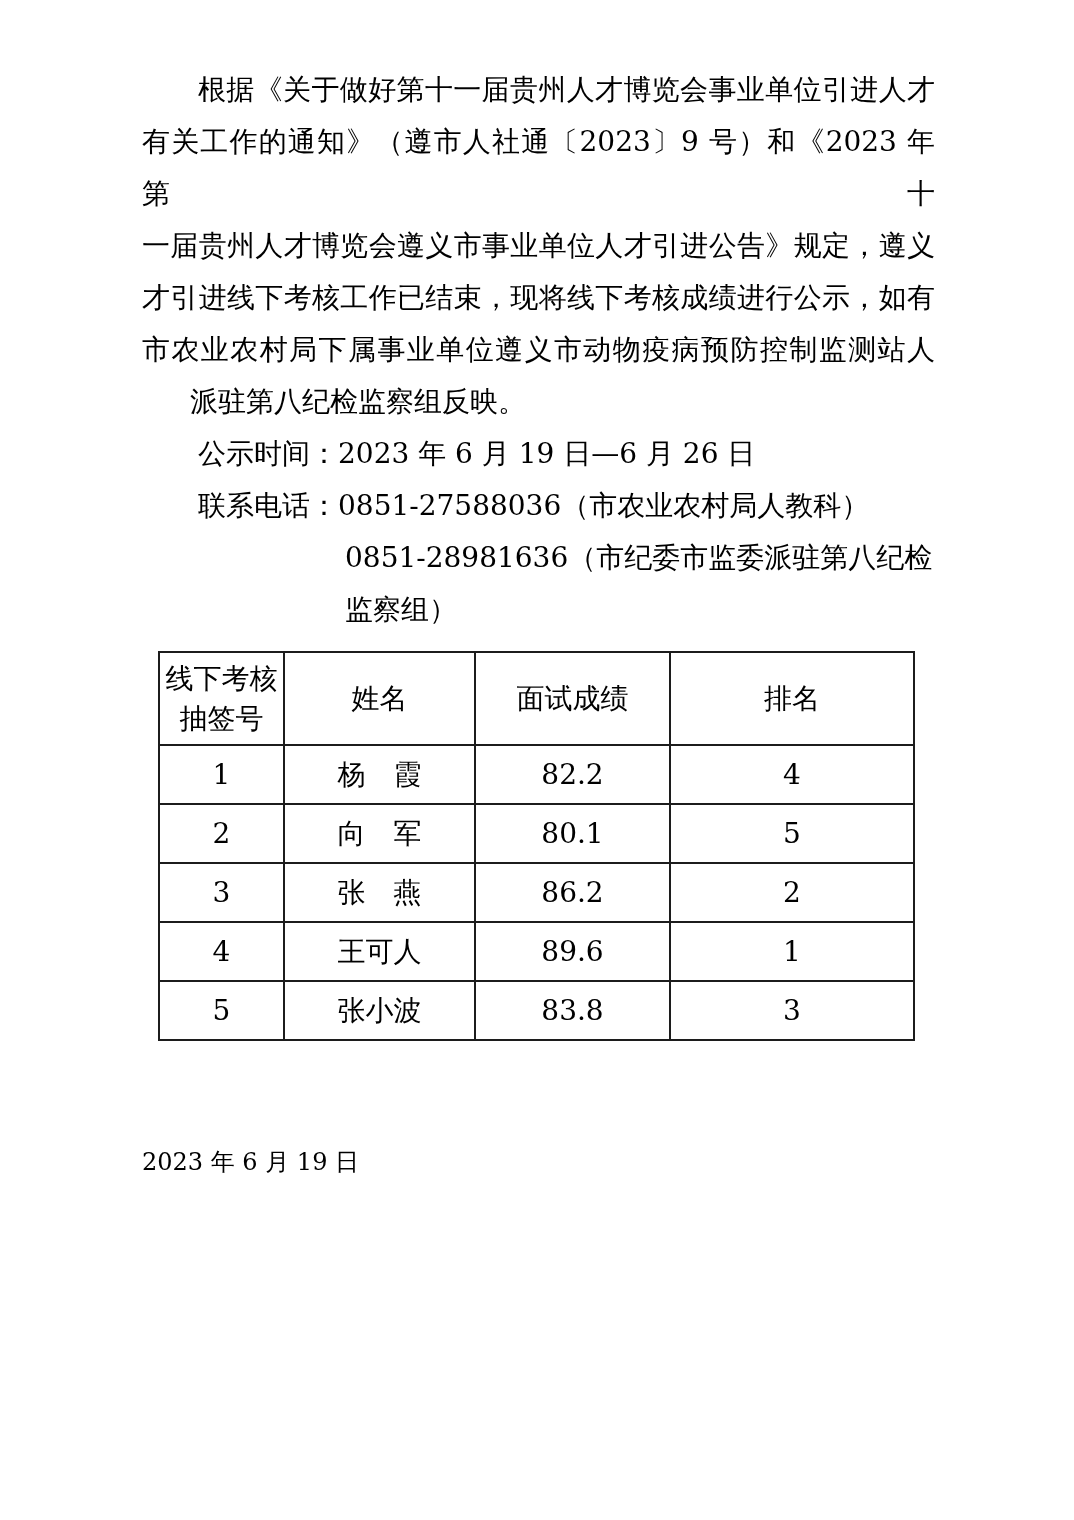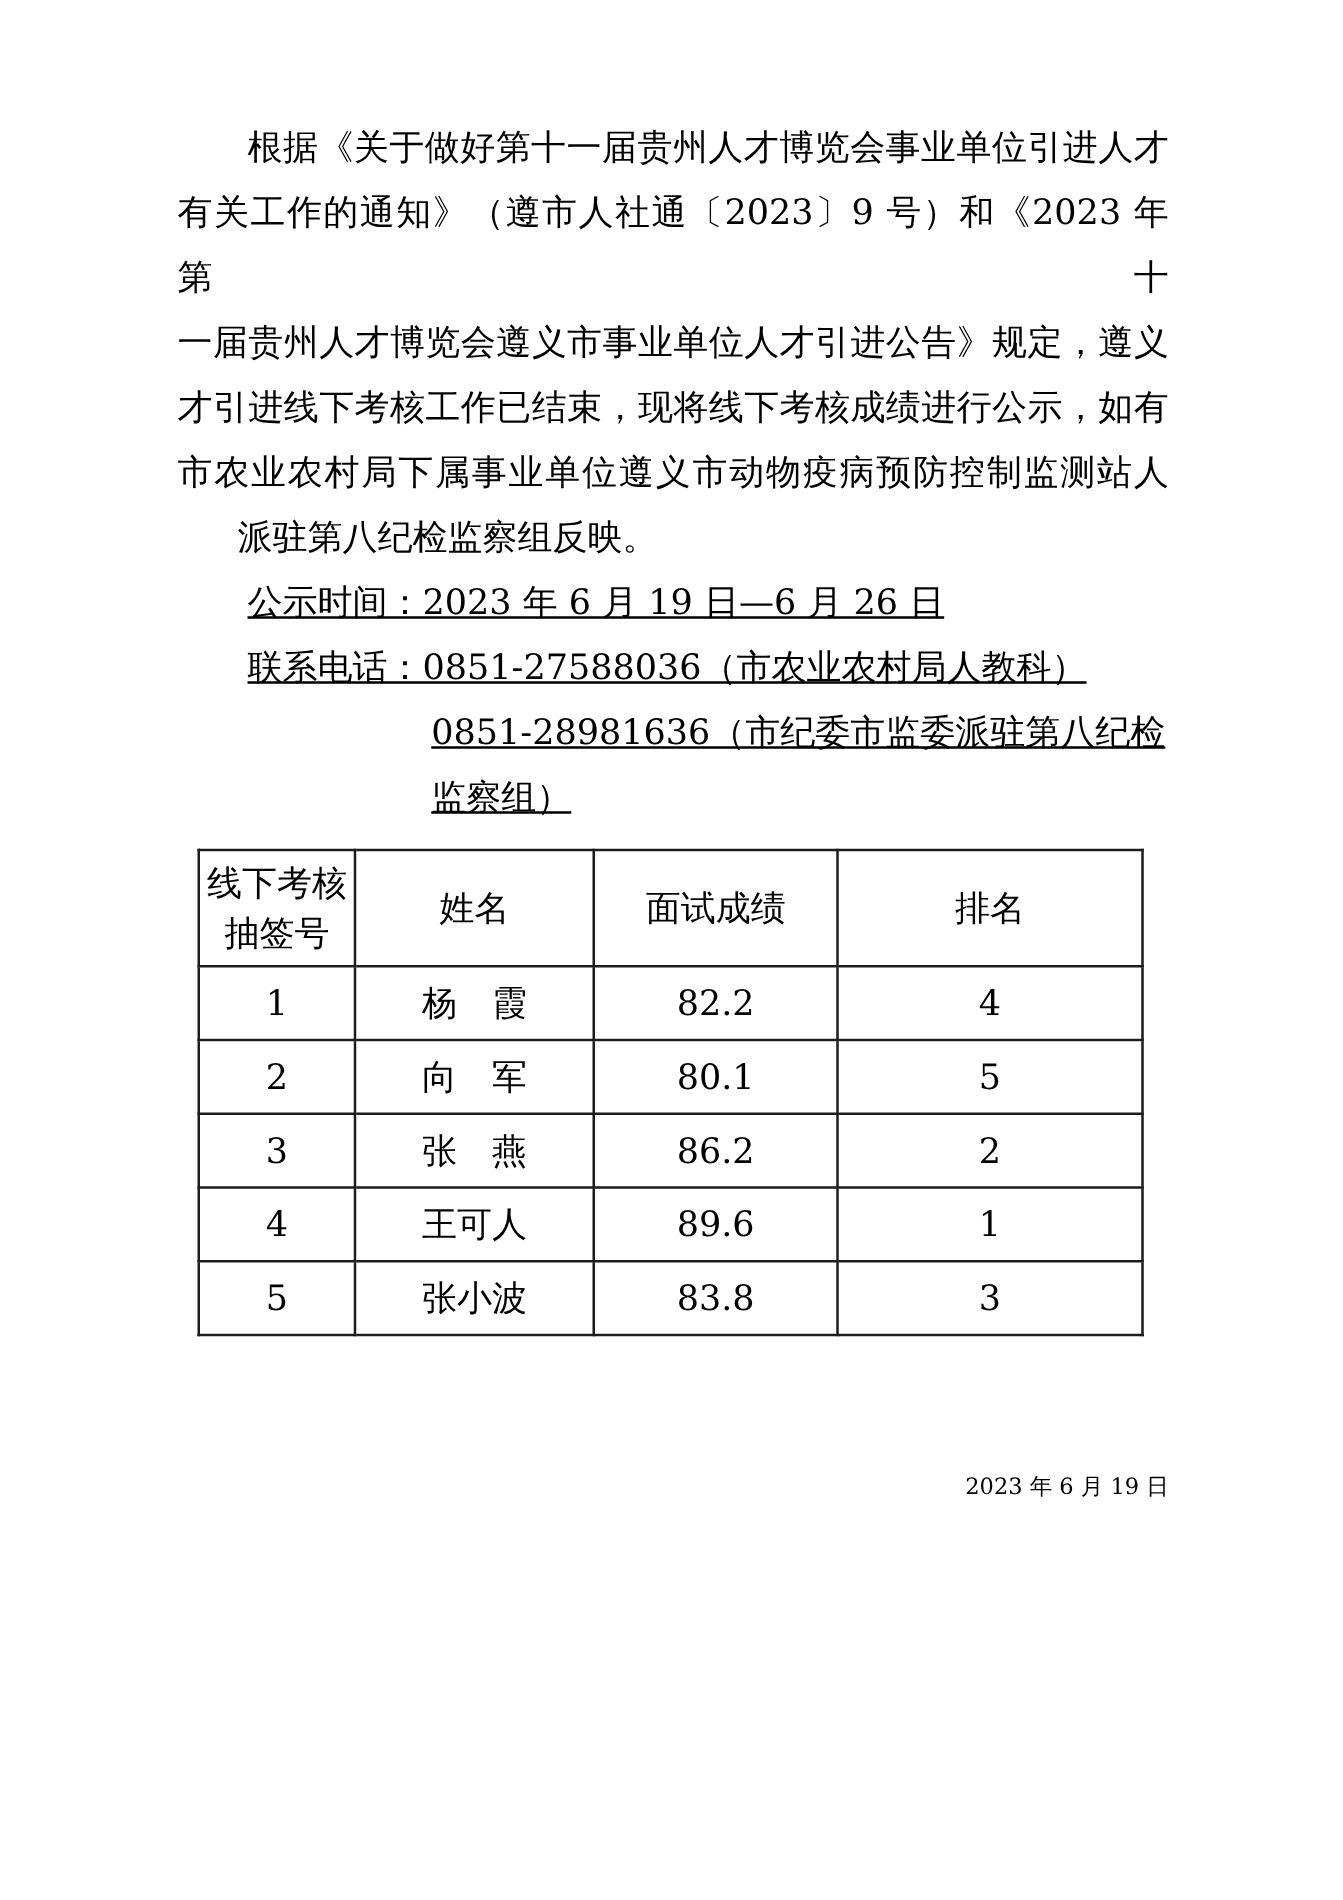--- a/index.html
+++ b/index.html
@@ -11,37 +11,36 @@
     width: 1074px;
     height: 1520px;
     color: #000000;
     font-family: "DejaVu Serif", "Liberation Serif", serif;
     overflow: hidden;
   }
   .page {
     box-sizing: border-box;
     width: 1074px;
     height: 1294px;
-    padding: 92px 139px 0 142px;
+    padding: 64px 139px 0 142px;
   }
   .para-line {
     font-size: 28px;
     line-height: 52px;
     text-align: justify;
     text-align-last: justify;
     text-justify: inter-character;
     white-space: normal;
   }
   .para-line.first { text-indent: 2em; }
   .para-line.last  { text-align-last: left; margin-left: 48px; }
   .detail-line {
     font-size: 28px;
     line-height: 52px;
     padding-left: 56px;
-    text-decoration: underline;
   }
   .detail-line.phone2 { padding-left: 203px; }
   table.score-table {
     border-collapse: collapse;
     table-layout: fixed;
     width: 755px;
     margin: 15px 0 0 16px;
   }
   table.score-table th,
   table.score-table td {
@@ -61,23 +60,22 @@
     display: block;
     line-height: 40px;
     text-align: center;
   }
   table.score-table tbody td {
     height: 57px;
     font-size: 28px;
   }
   .date-line {
     margin-top: 95px;
-    font-size: 18px;
+    font-size: 24px;
     line-height: 52px;
-    text-align: right;
   }
 </style>
 </head>
 <body>
 
 <div class="page">
 
   <div>
     <div class="para-line first">根据《关于做好第十一届贵州人才博览会事业单位引进人才</div>
     <div class="para-line">有关工作的通知》（遵市人社通〔2023〕9 号）和《2023 年第十</div>

